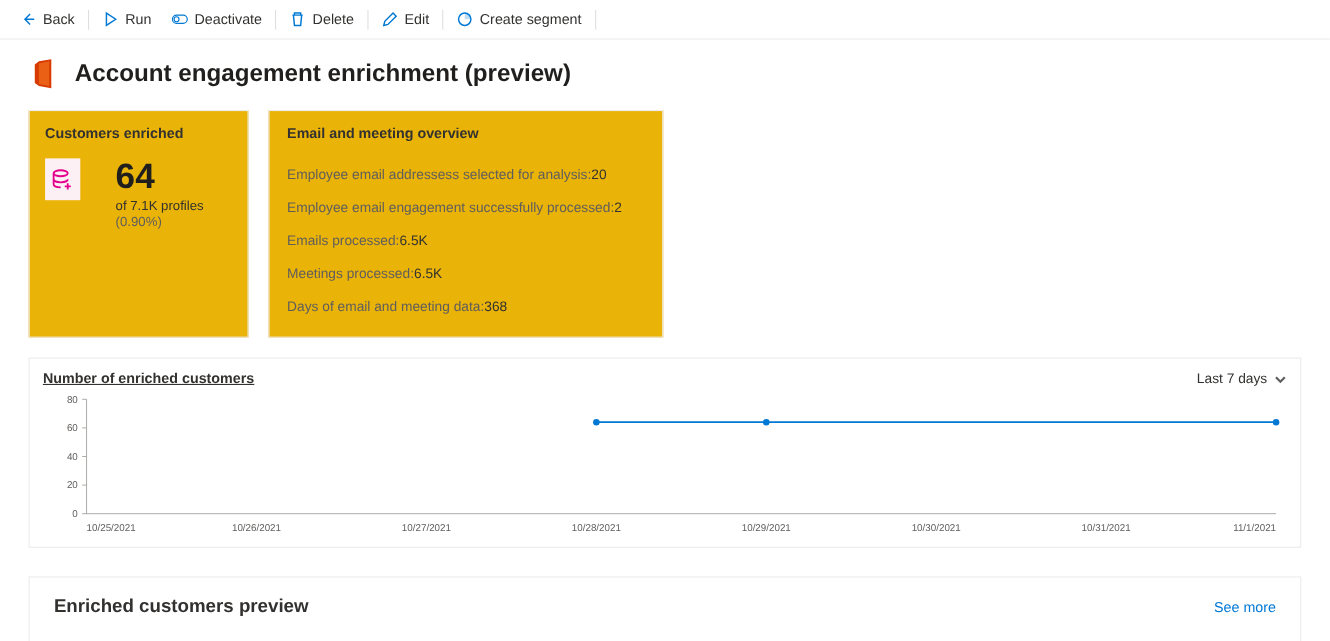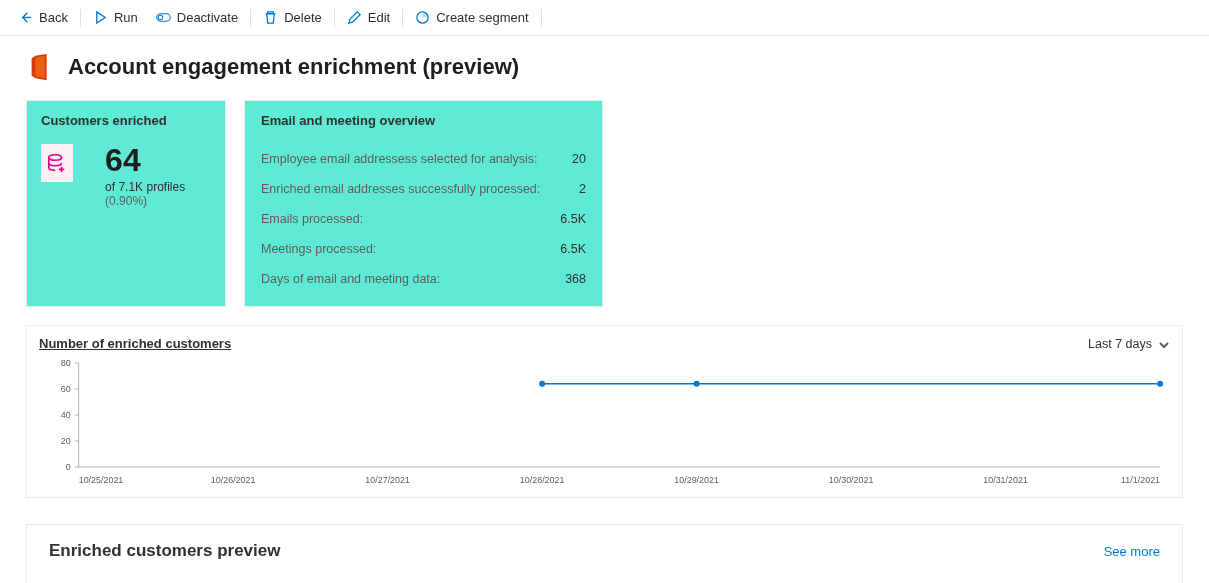--- a/index.html
+++ b/index.html
@@ -39,40 +39,40 @@
     display:flex; align-items:center; gap:12px; margin-bottom:18px;
   }
   .app-logo {
     width:30px; height:30px; position:relative;
   }
   .page-title {
     font-size:22px; font-weight:600; color:#201f1e;
   }
   .cards-row { display:flex; gap:18px; align-items:stretch; }
   .card {
-    border:1px solid #edebe9; background:#5eead4;
+    border:1px solid #edebe9; background:#eab308;
   }
   .card-enriched {
     width:200px; display:flex; flex-direction:column;
     padding:12px 14px;
   }
   .card-label { font-size:13px; font-weight:600; color:#323130; margin-bottom:16px;}
   .enriched-body { display:flex; gap:32px; align-items:flex-start;}
   .enriched-icon {
     width:38px; height:38px; background:#fdf0f5; display:flex; align-items:center; justify-content:center;
   }
   .enriched-icon svg{ stroke:#e3008c; fill:none; stroke-width:1.8;}
   .big-number { font-size:32px; font-weight:600; color:#201f1e; line-height:1;}
   .subtext{ font-size:12px; color:#323130; margin-top:4px;}
   .subtext .pct{ color:#605e5c;}
   .card-updated{ font-size:11px; color:#605e5c; margin-top:auto; padding-top:70px;}
   .card-overview{
     width:359px; padding:12px 16px;
   }
-  .ov-row{ display:flex; justify-content:space-between; font-size:12.5px; color:#605e5c; padding:8px 0;}
+  .ov-row{ display:flex; font-size:12.5px; color:#605e5c; padding:8px 0;}
   .ov-row .val{ color:#323130;}
   .chart-card{
     border:1px solid #edebe9; margin-top:18px; padding:10px 12px 10px 12px;
   }
   .chart-head{ display:flex; justify-content:space-between; align-items:center; margin-bottom:6px;}
   .chart-title{ font-size:13px; font-weight:600;text-decoration:underline;}
   .range-sel{ display:flex; align-items:flex-end; gap:6px; color:#323130; font-size:12.5px; cursor:pointer;}
   .range-sel svg{ width:12px; height:12px; stroke:#605e5c; fill:none; stroke-width:2;}
   .chart-wrap{ display:flex; }
   .chart{ flex:1; height:130px; position:relative; }
@@ -167,21 +167,21 @@
     </div>
 
     <div class="card card-overview">
       <div class="card-label">Email and meeting overview</div>
       <div id="ov-rows">
           <div class="ov-row">
             <span>Employee email addressess selected for analysis:</span>
             <span class="val">20</span>
           </div>
           <div class="ov-row">
-            <span>Enriched email addresses successfully processed:</span>
+            <span>Employee email engagement successfully processed:</span>
             <span class="val">2</span>
           </div>
           <div class="ov-row">
             <span>Emails processed:</span>
             <span class="val">6.5K</span>
           </div>
           <div class="ov-row">
             <span>Meetings processed:</span>
             <span class="val">6.5K</span>
           </div>

